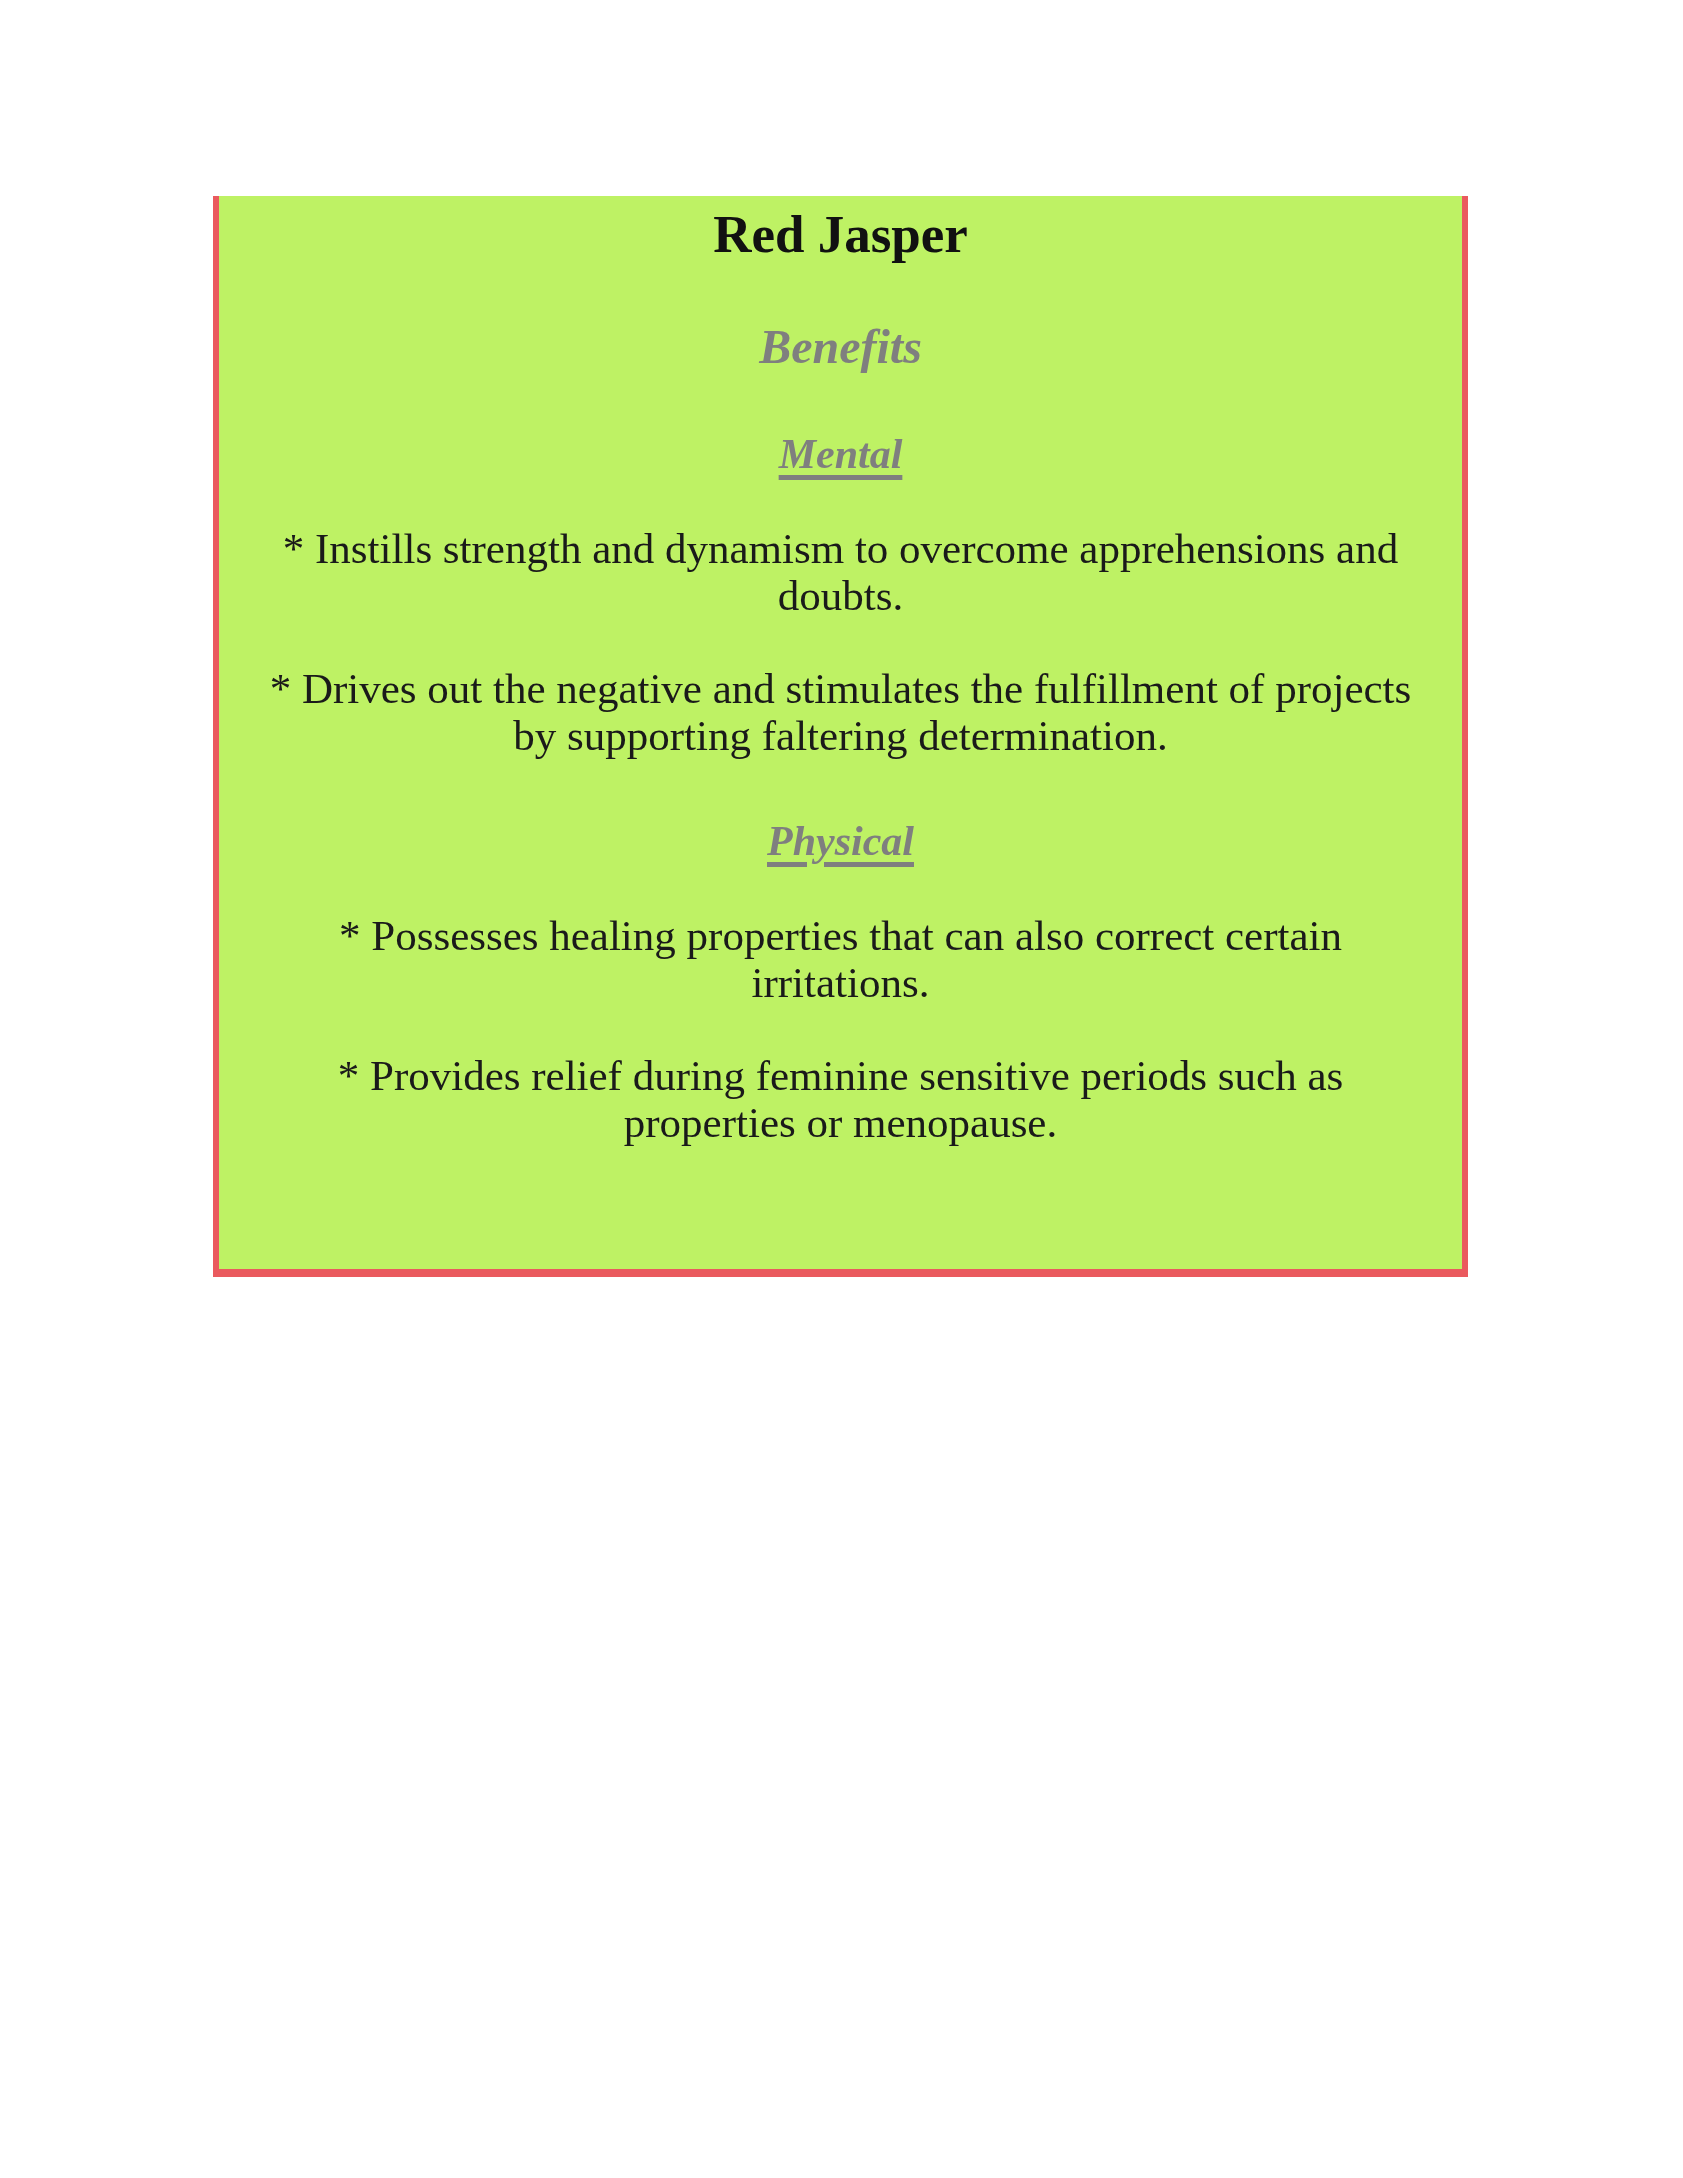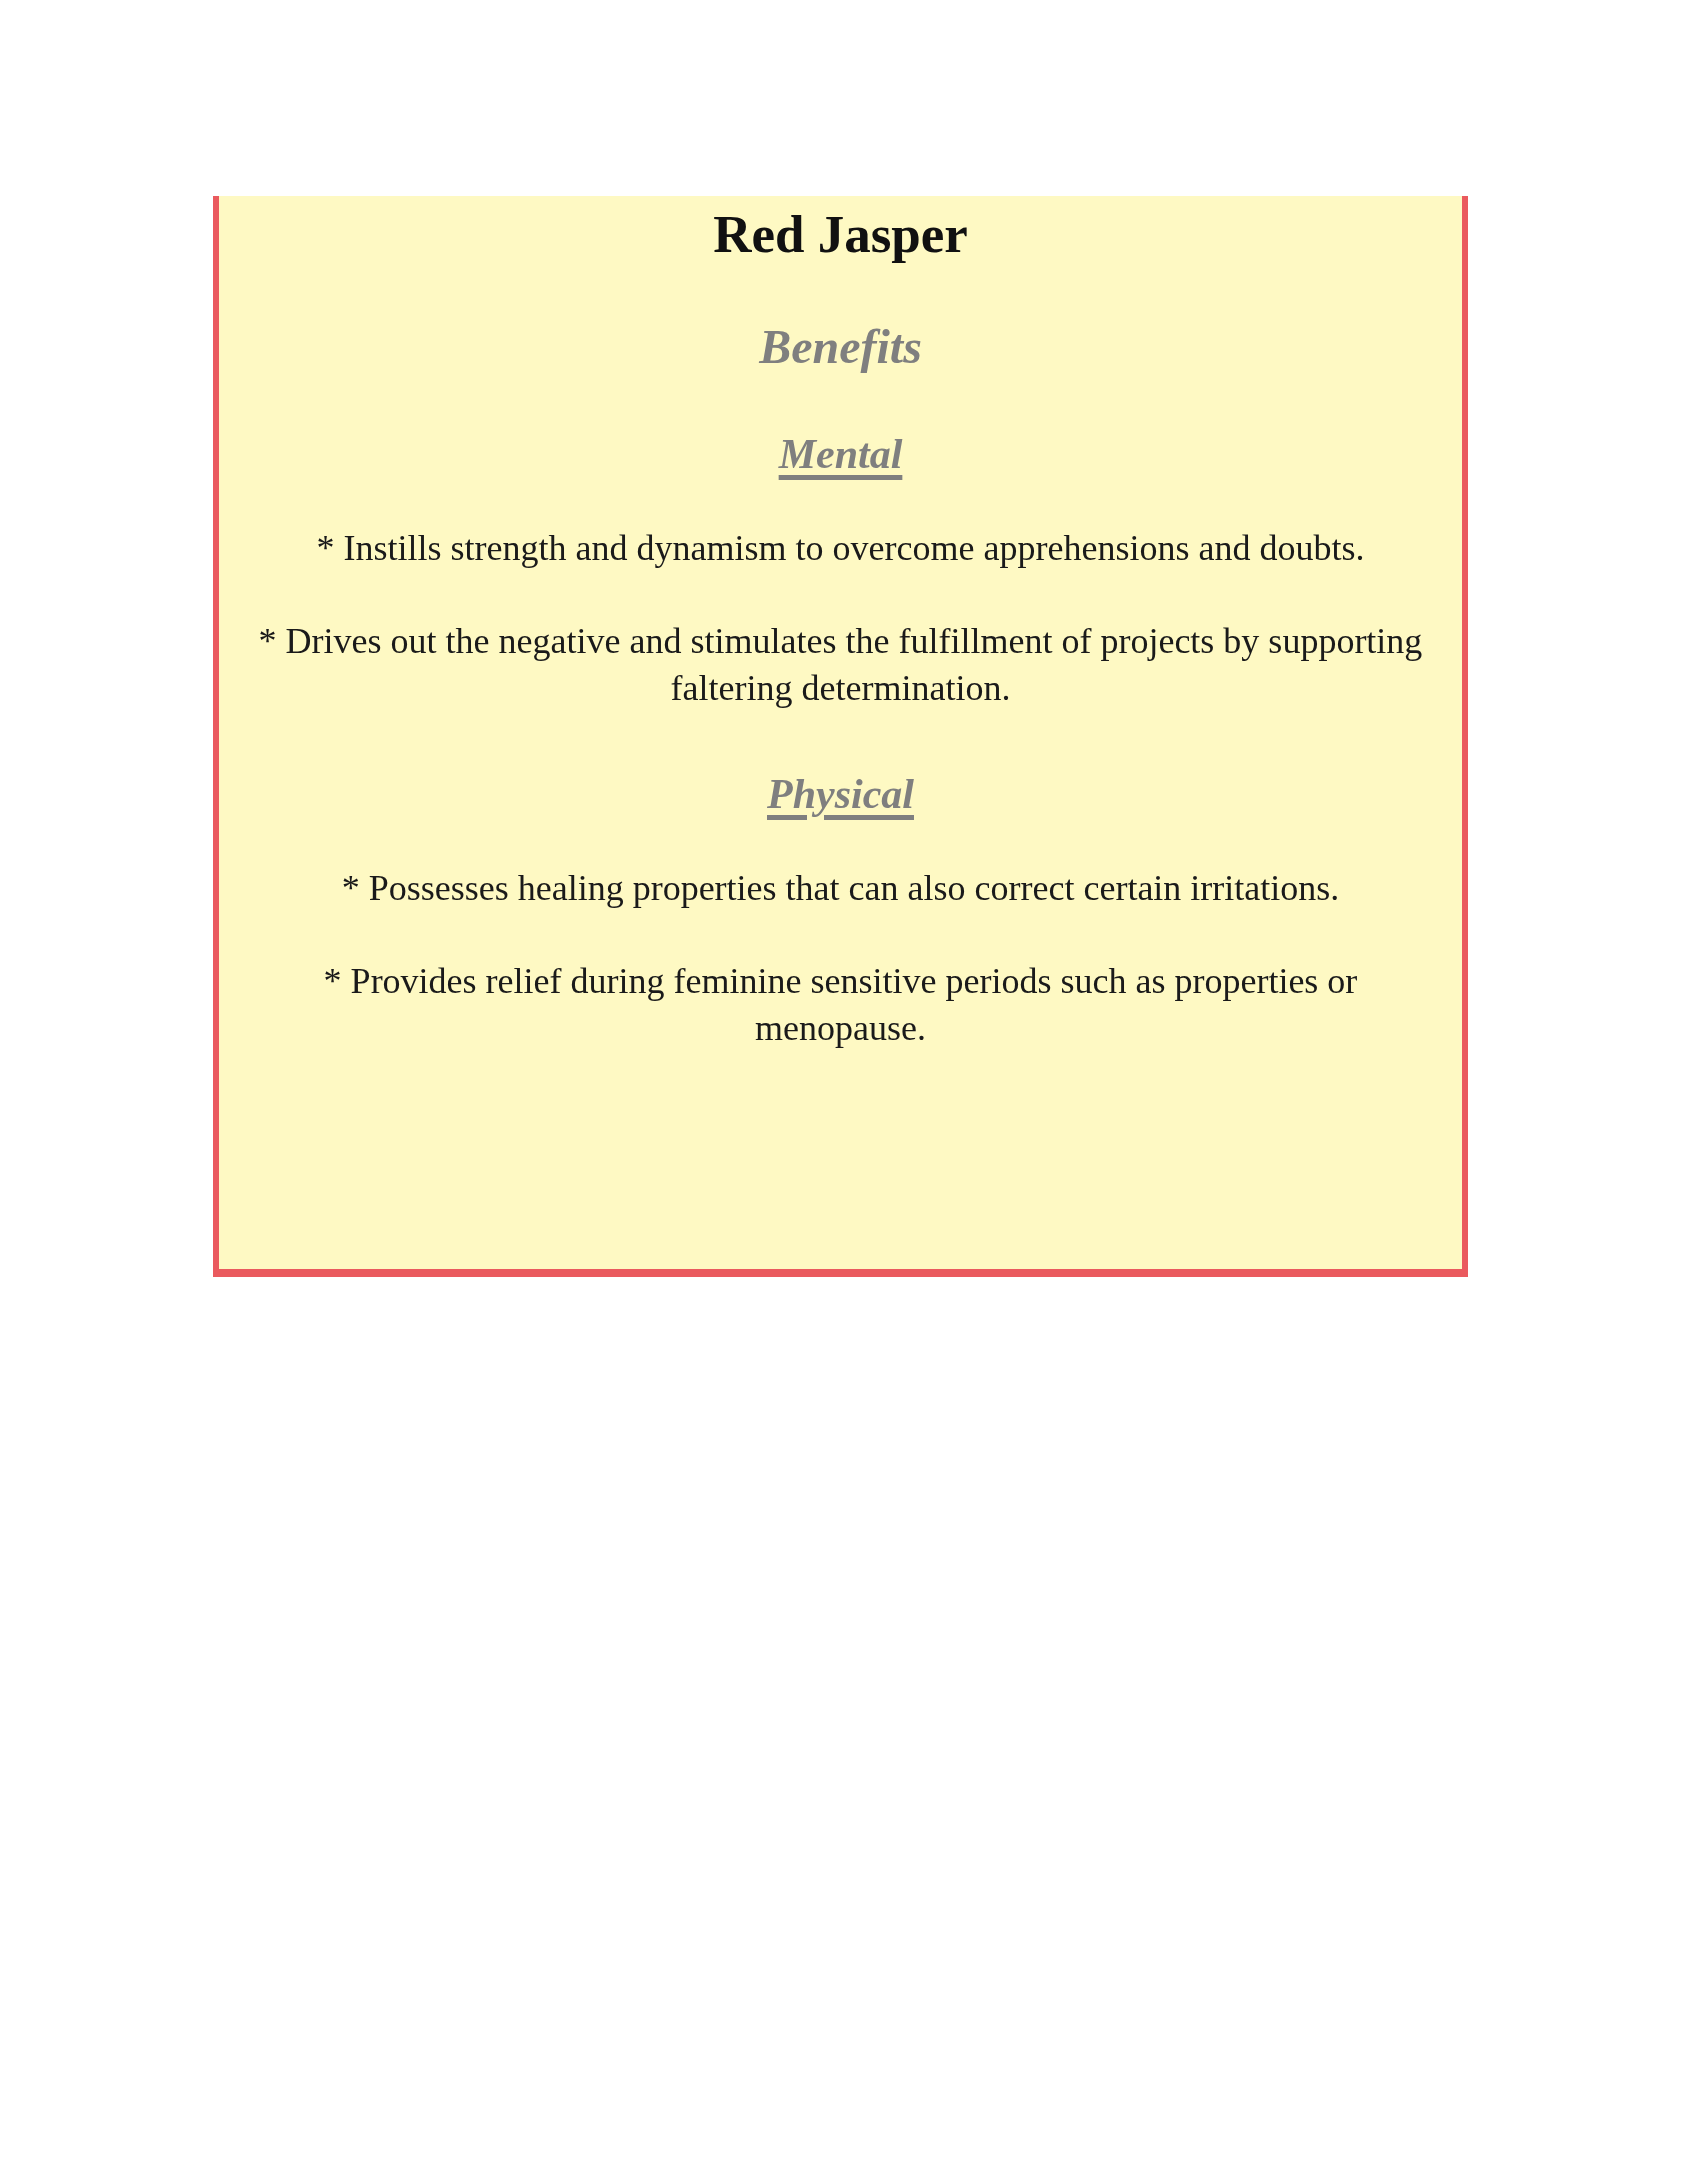--- a/index.html
+++ b/index.html
@@ -18,21 +18,21 @@
     left: 213px;
     top: 196px;
     width: 1255px;
     height: 1081px;
     box-sizing: border-box;
     border-left: 6px solid var(--border-color, #ea5a5e);
     border-right: 6px solid var(--border-color, #ea5a5e);
     border-bottom: 8px solid var(--border-color, #ea5a5e);
     padding: 8px 36px 0 36px;
     text-align: center;
-    background: #fef9c3;
+    background: #bef264;
   }
   .doc-title {
     font-size: 53px;
     font-weight: bold;
     line-height: 61px;
     margin: 0;
     color: var(--title-color, #111111);
   }
   .benefits-heading {
     font-size: 48px;
@@ -47,21 +47,21 @@
     font-weight: bold;
     font-style: italic;
     line-height: 50px;
     margin: 57px 0 0 0;
     color: var(--heading-gray, #7f7f7f);
     text-decoration: underline;
     text-decoration-thickness: 5px;
     text-underline-offset: 7px;
   }
   .benefit-item {
-    font-size: 36px;
+    font-size: 43px;
     line-height: 47px;
     margin: 46px 0 0 0;
     color: var(--text-color, #1a1a1a);
   }
 </style>
 </head>
 <body>
 
 <div class="page">
   <div class="content-box">

